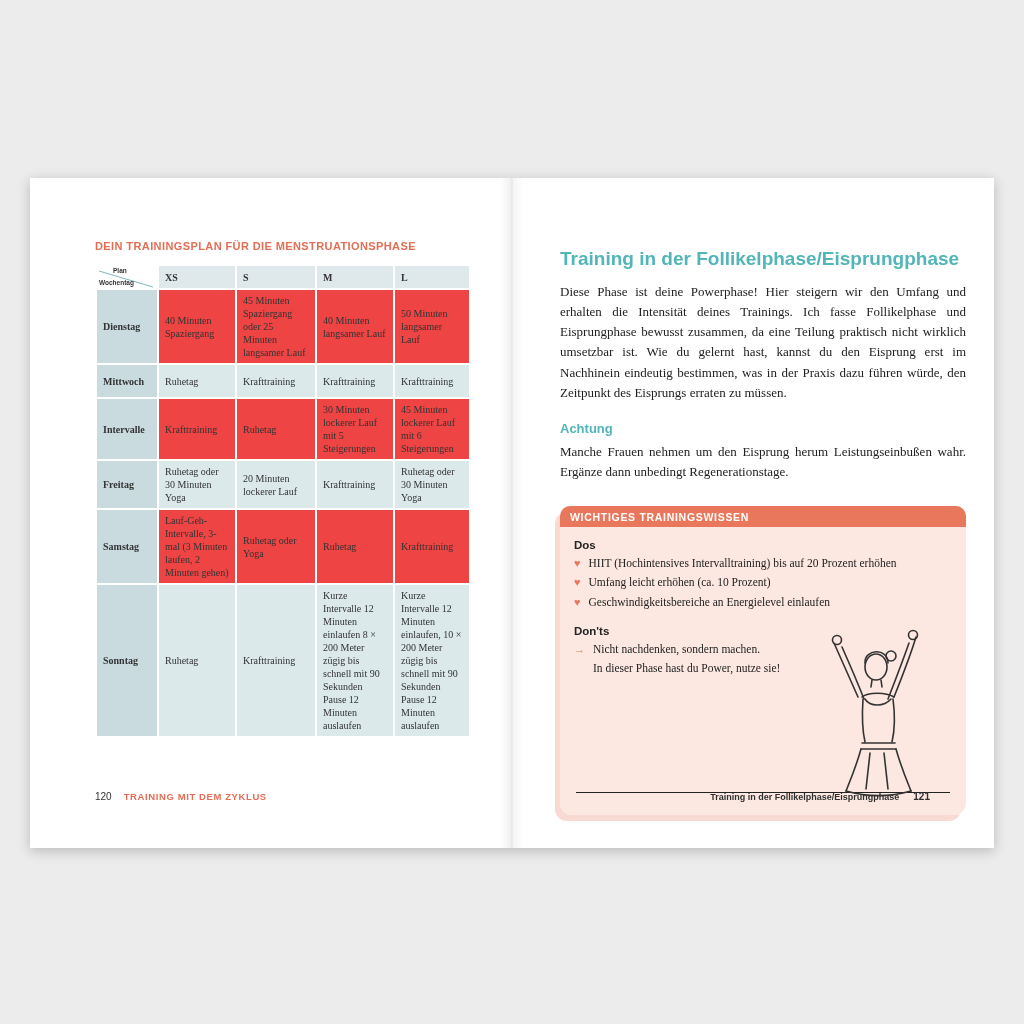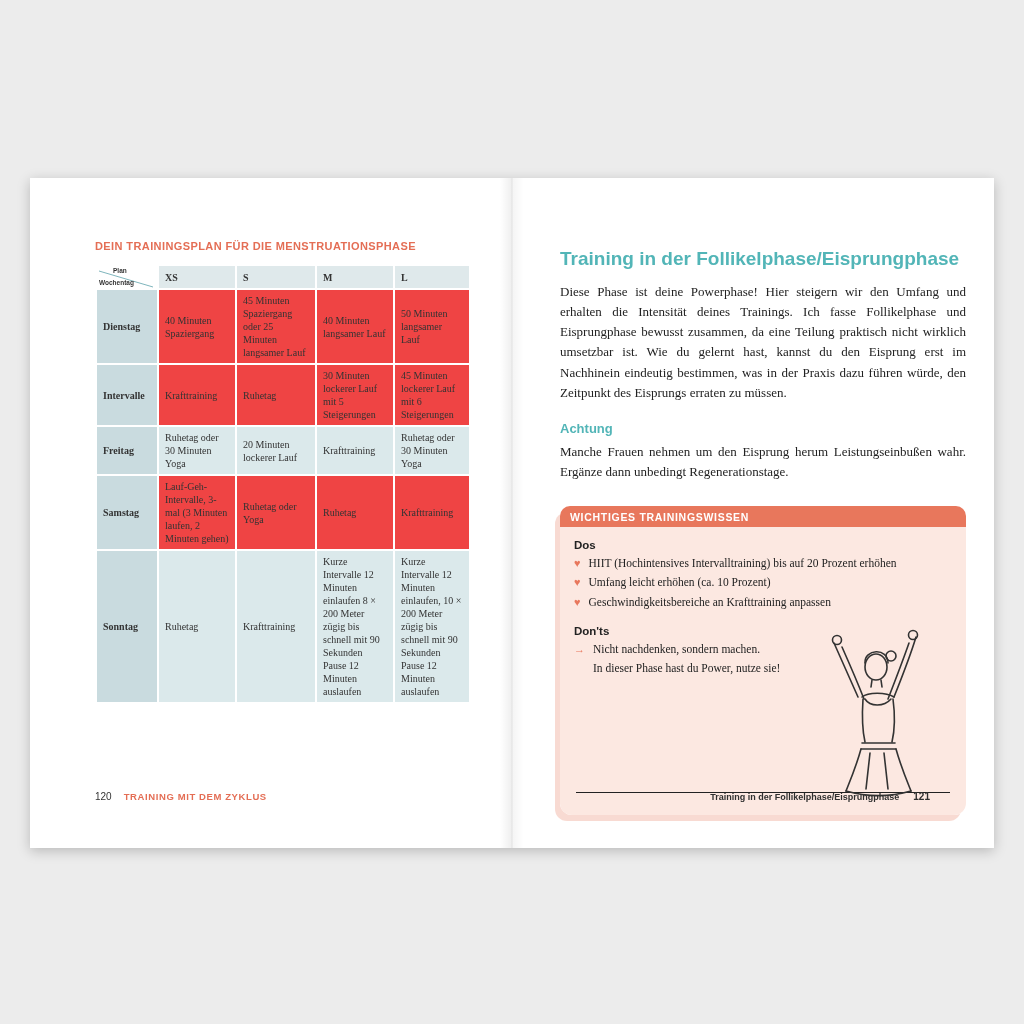--- a/index.html
+++ b/index.html
@@ -165,20 +165,27 @@
         <th class="colhead">M</th>
         <th class="colhead">L</th>
       </tr>
       <tr class="plain">
         <td class="day">Dienstag</td>
         <td class="cell">40 Minuten Spaziergang</td>
         <td class="cell">45 Minuten Spaziergang oder 25 Minuten langsamer Lauf</td>
         <td class="cell">40 Minuten langsamer Lauf</td>
         <td class="cell">50 Minuten langsamer Lauf</td>
       </tr>
+      <tr class="tint r-mittwoch">
+        <td class="day">Mittwoch</td>
+        <td class="cell">Ruhetag</td>
+        <td class="cell">Krafttraining</td>
+        <td class="cell">Krafttraining</td>
+        <td class="cell">Krafttraining</td>
+      </tr>
       <tr class="plain">
         <td class="day">Intervalle</td>
         <td class="cell">Krafttraining</td>
         <td class="cell">Ruhetag</td>
         <td class="cell">30 Minuten lockerer Lauf mit 5 Steigerungen</td>
         <td class="cell">45 Minuten lockerer Lauf mit 6 Steigerungen</td>
       </tr>
       <tr class="tint r-freitag">
         <td class="day">Freitag</td>
         <td class="cell">Ruhetag oder 30 Minuten Yoga</td>
@@ -225,21 +232,21 @@
         <div class="bullet-row">
           <span class="bullet-icon">♥</span>
           <span>HIIT (Hochintensives Intervalltraining) bis auf 20 Prozent erhöhen</span>
         </div>
         <div class="bullet-row">
           <span class="bullet-icon">♥</span>
           <span>Umfang leicht erhöhen (ca. 10 Prozent)</span>
         </div>
         <div class="bullet-row">
           <span class="bullet-icon">♥</span>
-          <span>Geschwindigkeitsbereiche an Krafttraining anpassen</span>
+          <span>Geschwindigkeitsbereiche an Energielevel einlaufen</span>
         </div>
 
         <div class="donts-block">
           <div class="list-label">Don'ts</div>
           <div class="bullet-row">
             <span class="bullet-icon">→</span>
             <span>Nicht nachdenken, sondern machen.</span>
           </div>
           <div class="dont-line2">In dieser Phase hast du Power, nutze sie!</div>
         </div>

